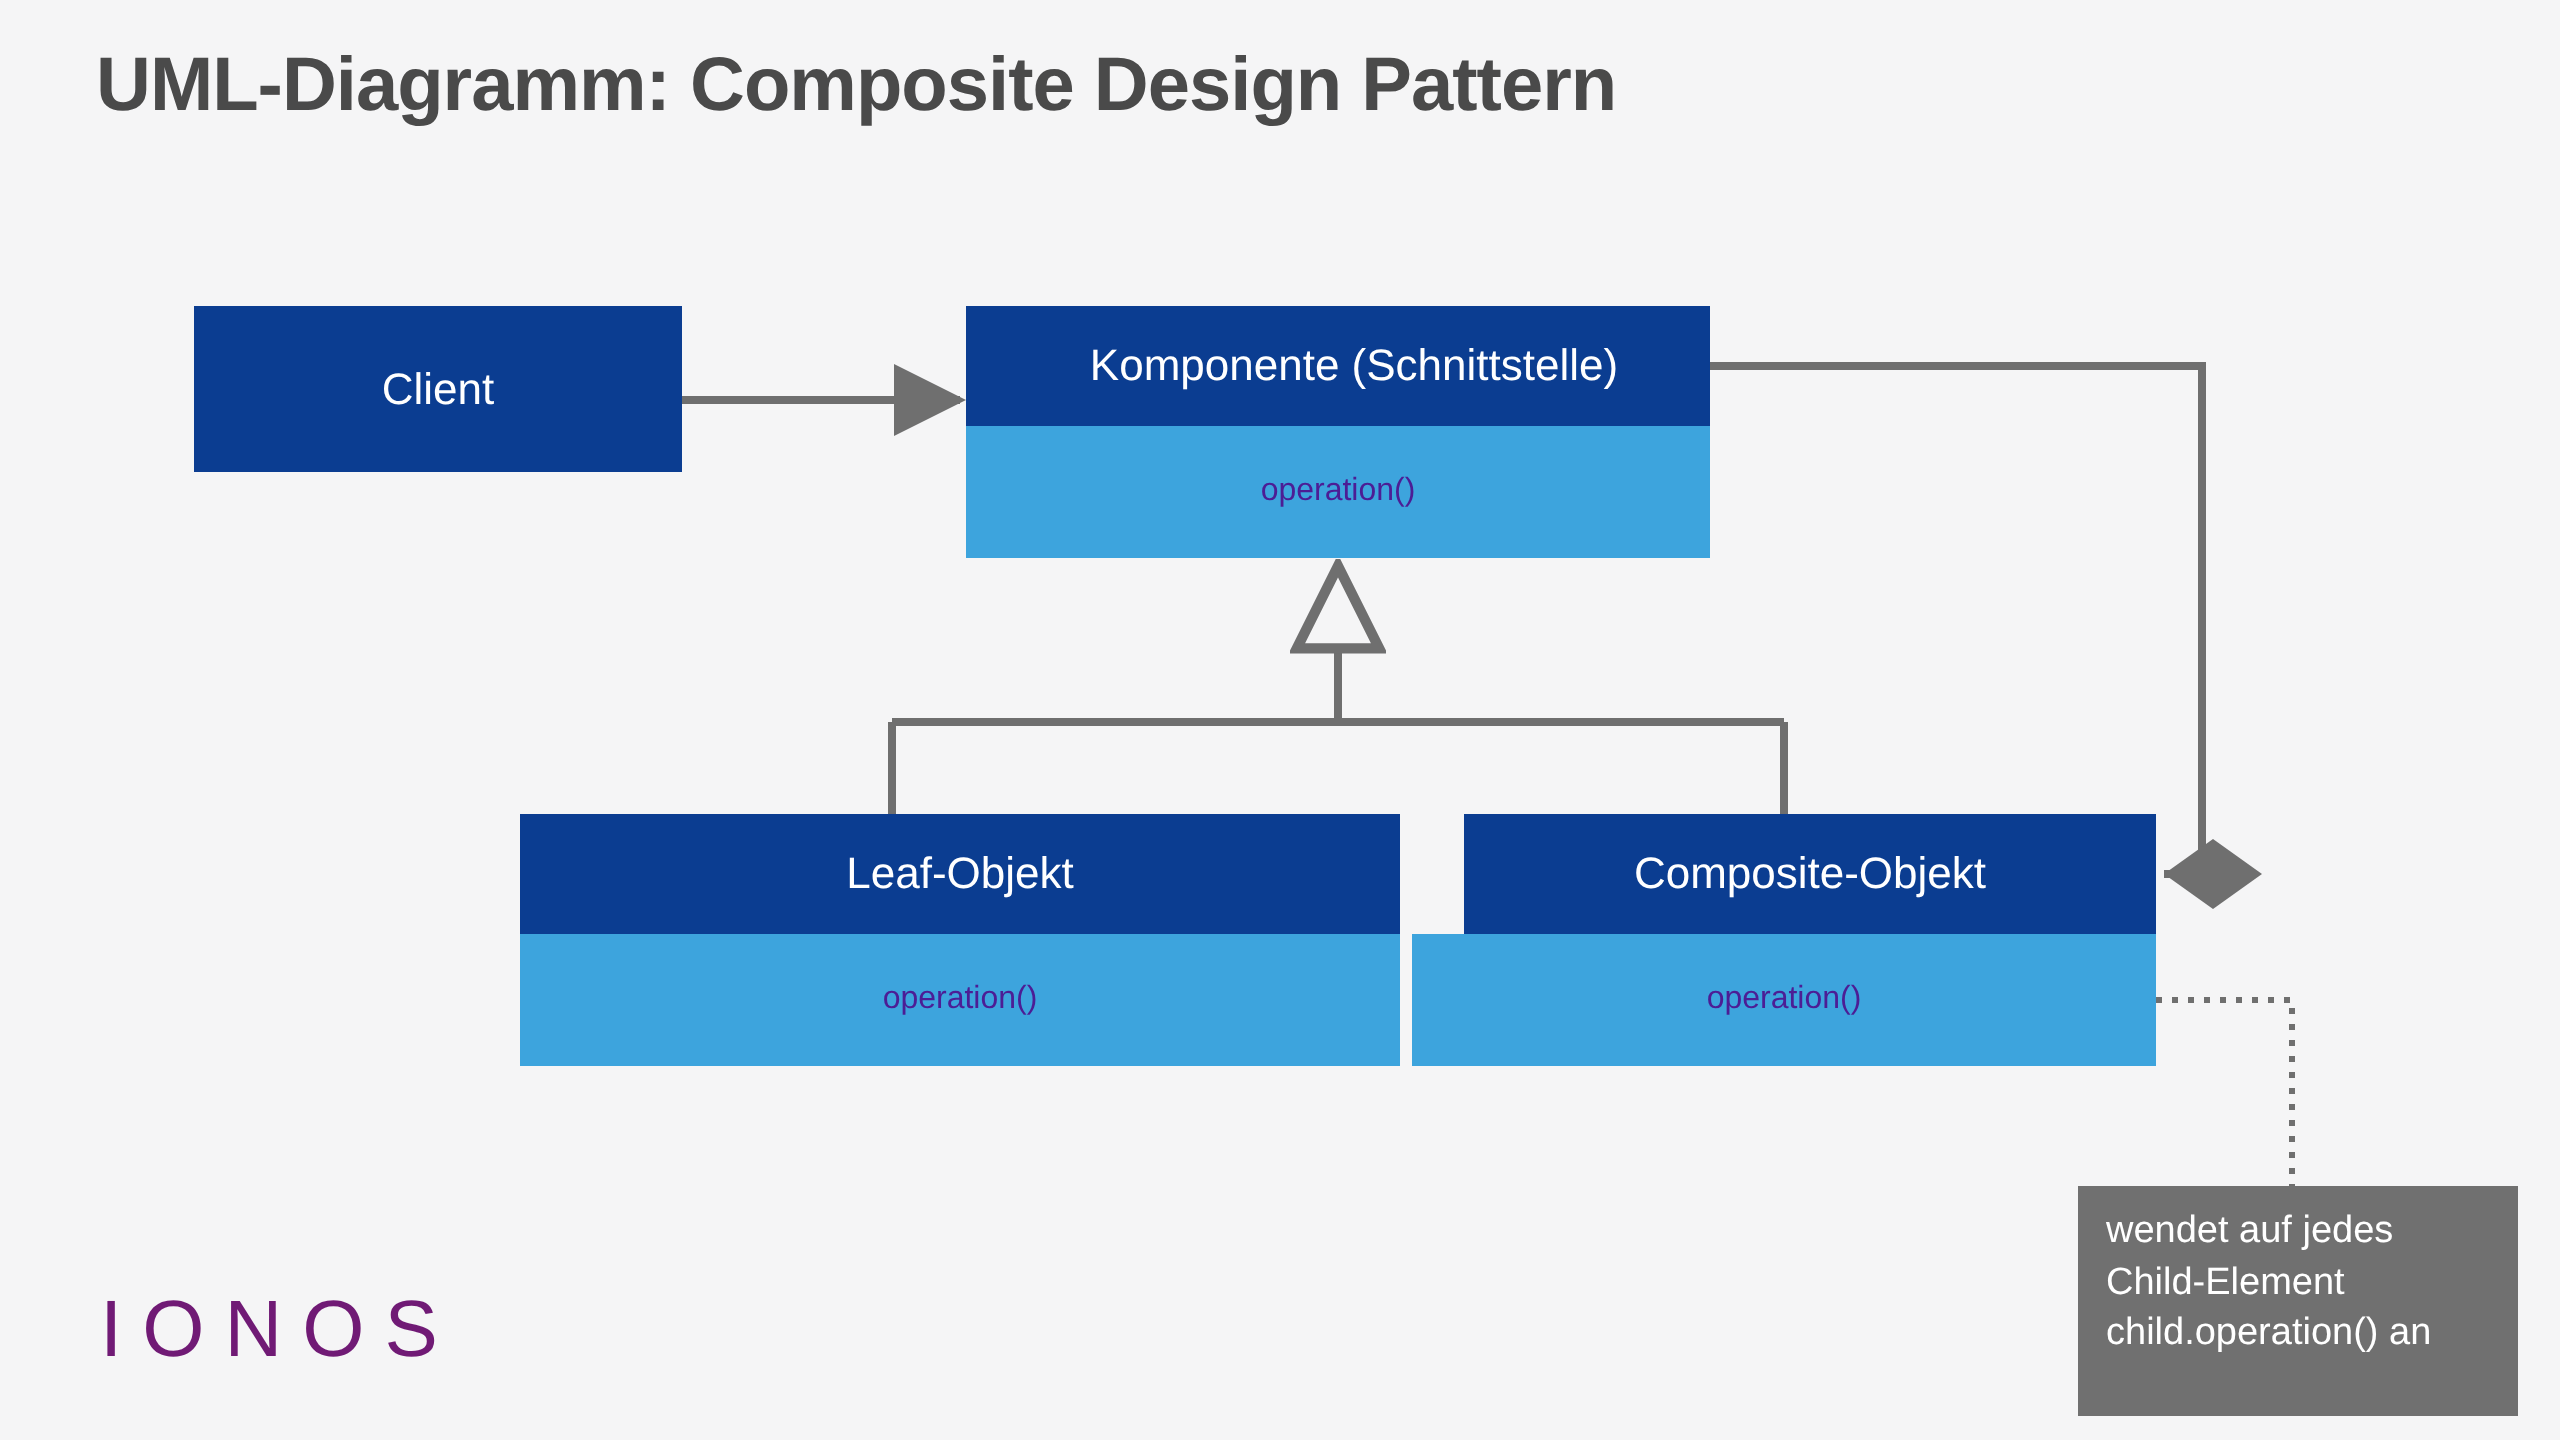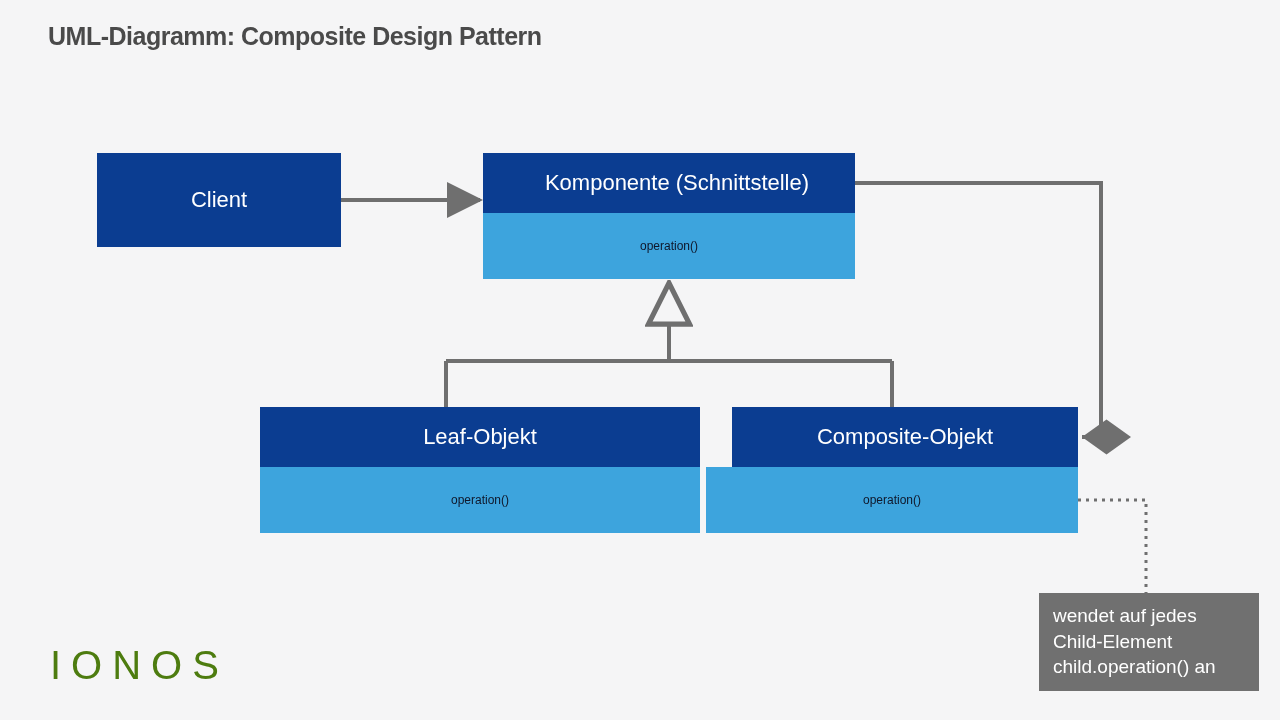--- a/index.html
+++ b/index.html
@@ -7,48 +7,48 @@
   body {
     background: #f5f5f6;
     font-family: "Segoe UI", Arial, sans-serif;
     position: relative;
     overflow: hidden;
   }
   .title {
     position: absolute;
     left: 48px;
     top: 22px;
-    font-size: 25px;
+    font-size: 38px;
     font-weight: 600;
     color: #4a4a4a;
     letter-spacing: -0.5px;
   }
   .box {
     position: absolute;
     text-align: center;
   }
   .box-head {
     background: #0b3d91;
     color: #ffffff;
     font-size: 22px;
     display: flex;
     align-items: center;
     justify-content: center;
   }
   .box-body {
     background: #3da4dd;
-    color: #0f172a;
-    font-size: 12px;
+    color: #4c1d95;
+    font-size: 16px;
     display: flex;
     align-items: center;
     justify-content: center;
   }
   
   #client { left: 97px; top: 153px; width: 244px; }
-  #client .box-head { height: 94px; }
+  #client .box-head { height: 83px; }
   
   #komp { left: 483px; top: 153px; width: 372px; }
   #komp .box-head { height: 60px; padding-left: 16px; }
   #komp .box-body { height: 66px; }
   
   #leaf { left: 260px; top: 407px; width: 440px; }
   #leaf .box-head { height: 60px; }
   #leaf .box-body { height: 66px; }
   
   #comp { left: 706px; top: 407px; width: 372px; }
@@ -57,31 +57,31 @@
   
   .note {
     position: absolute;
     left: 1039px;
     top: 593px;
     width: 220px;
     background: #707070;
     color: #ffffff;
     font-size: 19px;
     line-height: 1.35;
-    padding: 10px 14px 11px 14px;
+    padding: 10px 14px 28px 14px;
   }
   
   .logo {
     position: absolute;
     left: 50px;
     bottom: 32px;
     font-size: 40px;
     font-weight: 400;
     letter-spacing: 10px;
-    color: #4d7c0f;
+    color: #701a75;
     font-family: Arial, sans-serif;
   }
   svg.connectors {
     position: absolute;
     left: 0; top: 0;
     width: 1280px; height: 720px;
     pointer-events: none;
   }
 </style>
 </head>

